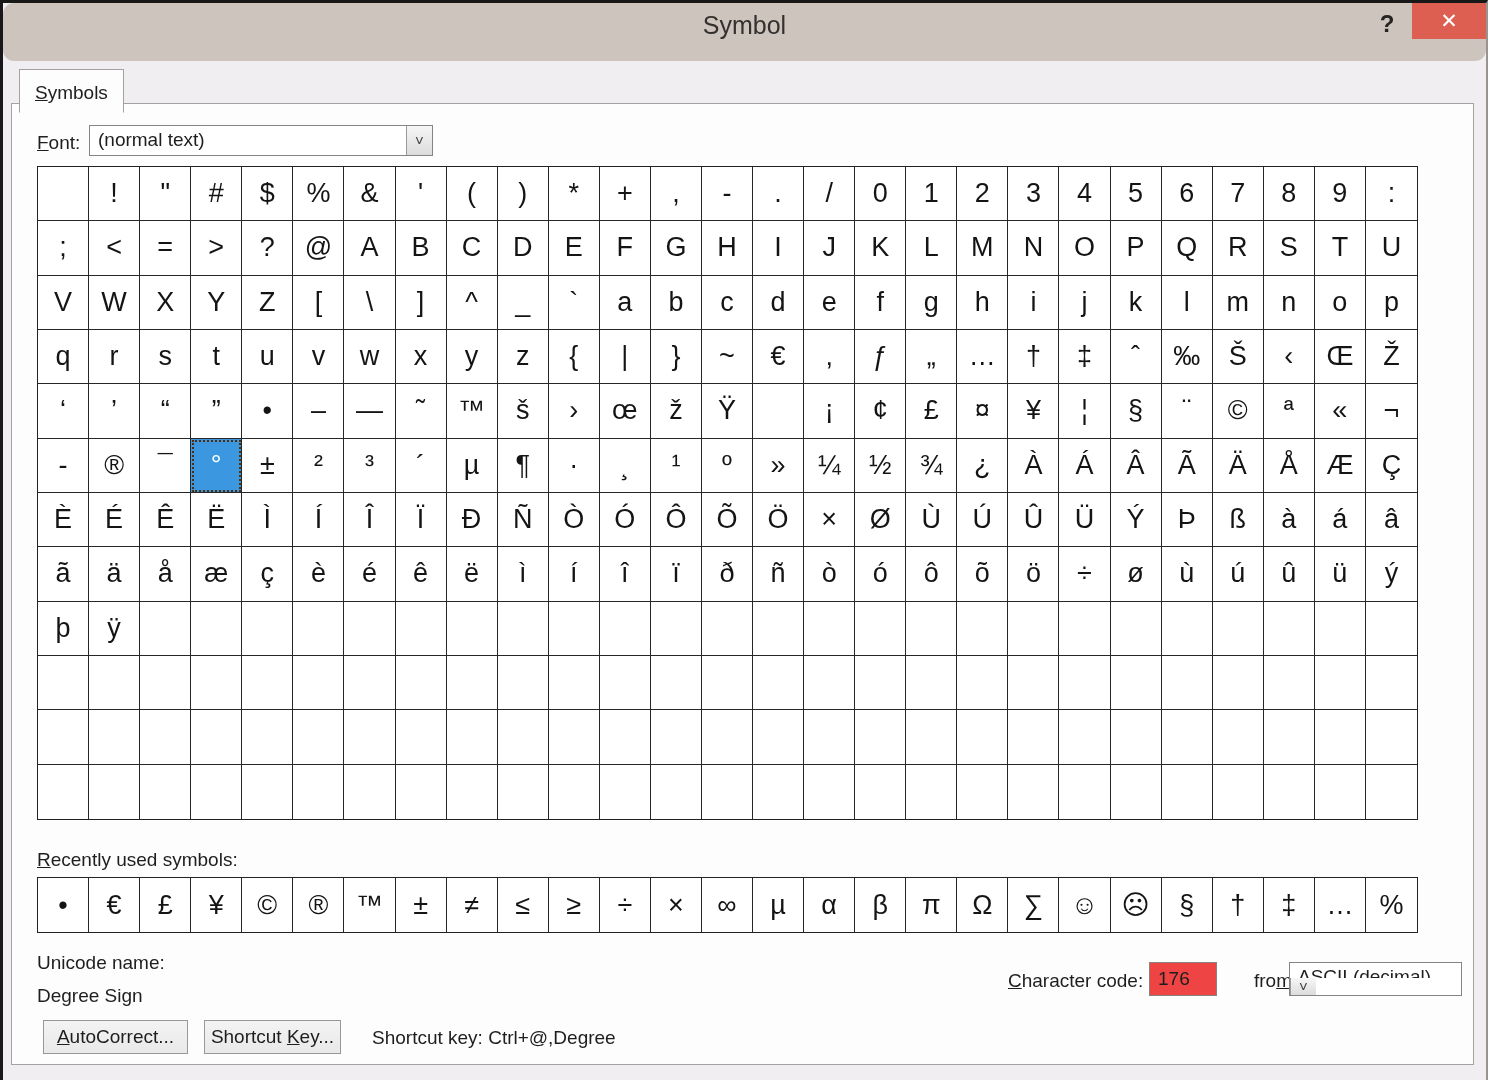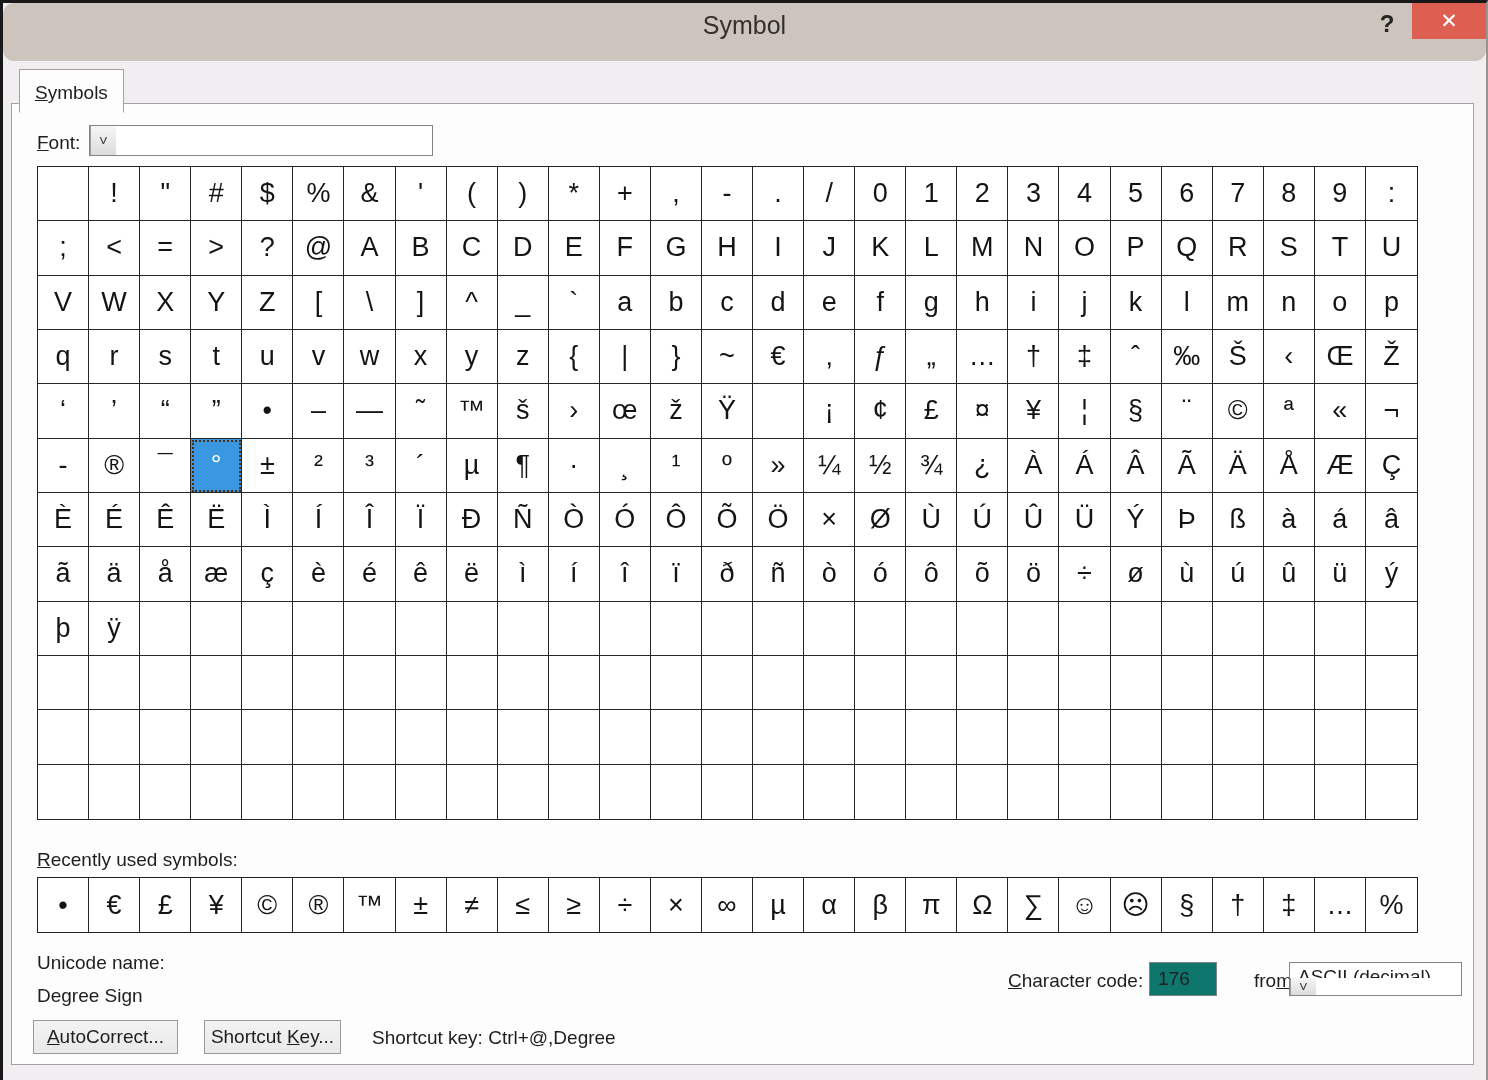--- a/index.html
+++ b/index.html
@@ -60,27 +60,27 @@
                  display:grid; grid-template-columns:repeat(27,1fr);
                  border:1px solid #222222; background:#ffffff; }
   .recent-grid .cell { border-bottom:none; }
   .recent-grid .cell:nth-child(27n) { border-right:none; }
   
   .unicode-label { position:absolute; left:25px; top:848px; }
   .unicode-value { position:absolute; left:25px; top:881px; }
   .charcode-label { position:absolute; left:996px; top:866px; }
   .charcode-input { position:absolute; left:1137px; top:858px; width:68px; height:34px;
                     border:1px solid #848484; font-family:"Liberation Sans",sans-serif;
-                    font-size:19px; padding:2px 8px; background:#0f766e; color:#1e1e1e; }
+                    font-size:19px; padding:2px 8px; background:#ef4444; color:#1e1e1e; }
   .from-label { position:absolute; left:1227px; top:866px;margin-left:15px; }
   .from-combo { left:1277px; top:858px; width:173px; height:34px;flex-direction:column; }
   .btn { position:absolute; height:34px; font-size:19px; color:#1e1e1e;
          background:linear-gradient(#f3f3f3,#e9e9e9); border:1px solid #989898;
          display:flex; align-items:center; justify-content:center; cursor:pointer; }
-  .btn-autocorrect { left:21px; top:916px; width:145px; }
+  .btn-autocorrect { left:31px; top:916px; width:145px; }
   .btn-shortcutkey { left:192px; top:916px; width:137px; }
   .shortcut-text { position:absolute; left:360px; top:923px; }
 </style>
 </head>
 <body>
 
 <div class="dialog">
 
   <div class="titlebar">
     <div class="title">Symbol</div>
@@ -97,20 +97,21 @@
       <span></span><span class="accel">S</span><span>ymbols</span>
     </div>
   </div>
 
   <div class="panel">
 
     <div class="label font-label">
       <span class="accel">F</span><span>ont:</span>
     </div>
     <div class="combo font-combo">
+      <div class="combo-value">(normal text)</div>
       <div class="combo-arrow">˅</div>
     </div>
 
     <div class="symbol-grid">
         <div class="cell"> </div>
         <div class="cell">!</div>
         <div class="cell">"</div>
         <div class="cell">#</div>
         <div class="cell">$</div>
         <div class="cell">%</div>

